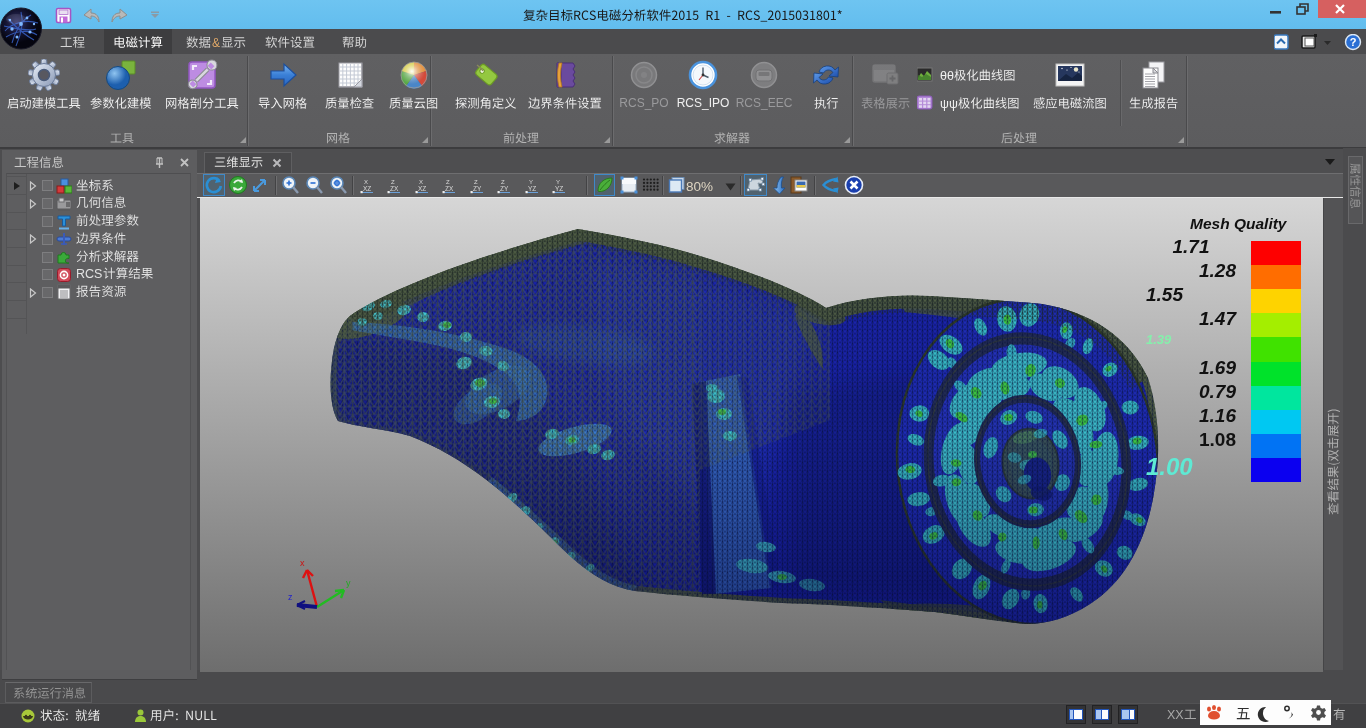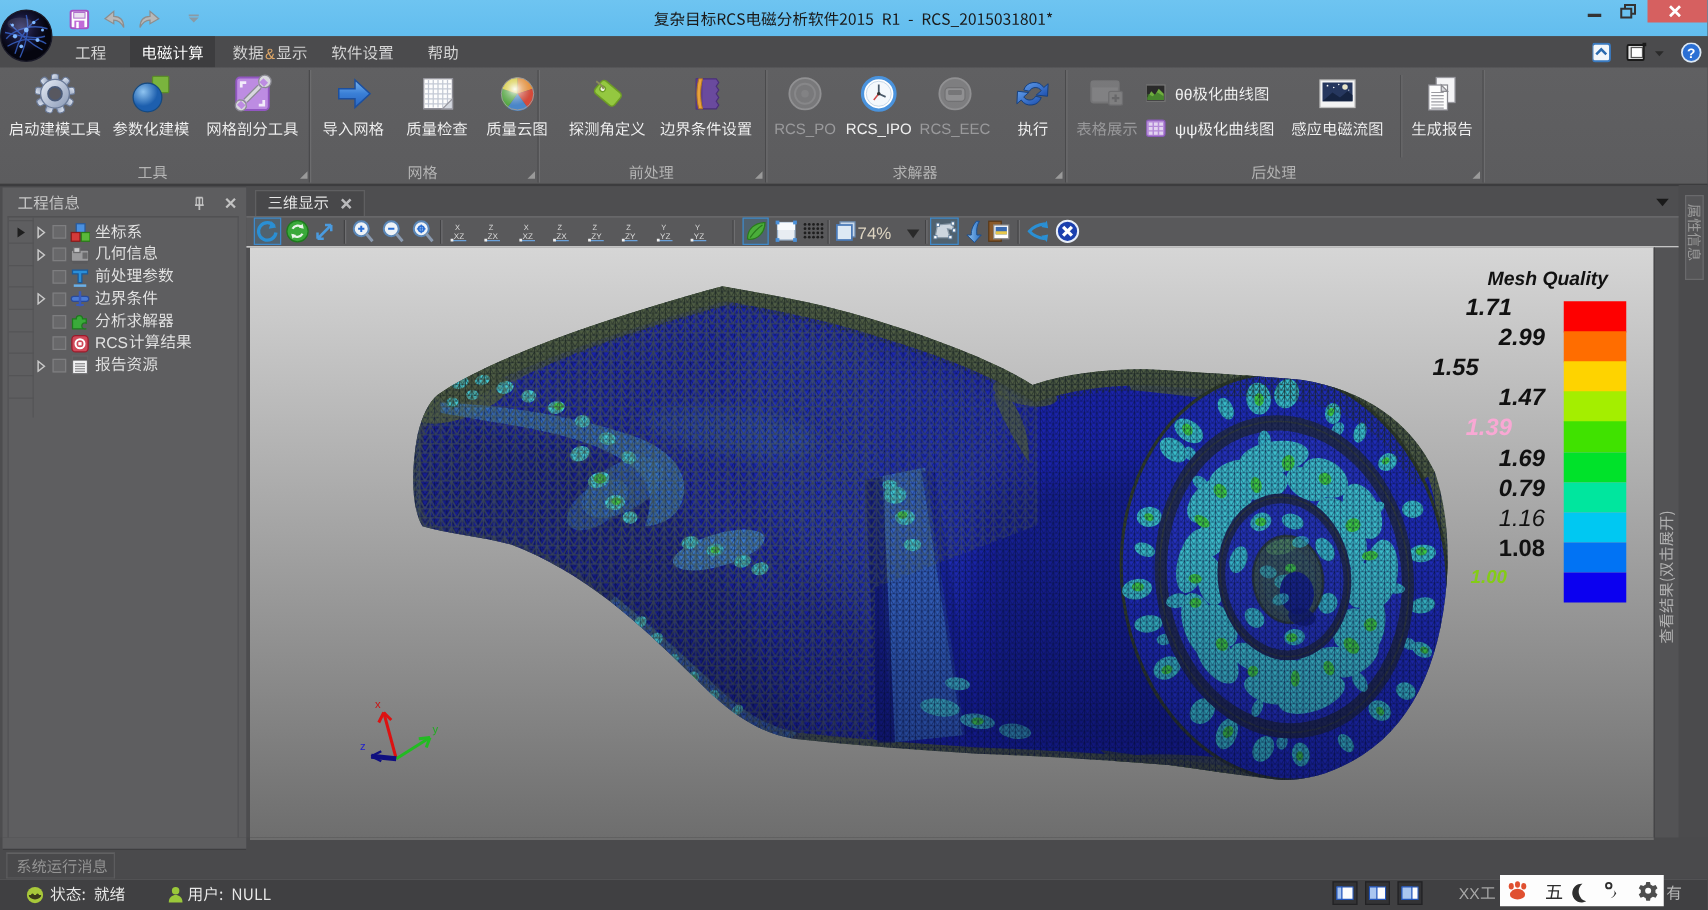--- a/index.html
+++ b/index.html
@@ -654,21 +654,21 @@
     <circle cx="16.6" cy="6.9" r="1.1" fill="#1e1e1e"></circle>
     <circle cx="16.6" cy="10.3" r="1.1" fill="#1e1e1e"></circle>
     <circle cx="16.6" cy="13.7" r="1.1" fill="#1e1e1e"></circle>
   </svg>
 <div class="a" style="left:662px;top:176px;width:1px;height:19px;background:#434345"></div>
 <div class="a" style="left:663px;top:176px;width:1px;height:19px;background:#6e6e70"></div>
 <svg class="a" width="18" height="18" style="left:668px;top:176px" viewBox="0 0 18 18">
 <rect x="4" y="1.5" width="12" height="12" fill="#c8d8ea" stroke="#6a8ab0"></rect>
 <rect x="1.5" y="4" width="12" height="12" fill="#dde9f4" stroke="#4a7ab8" stroke-width="1.4"></rect>
   </svg>
-<div class="lat" style="left:686px;top:179px;font-size:13.5px;color:#ded5c2">74%</div>
+<div class="lat" style="left:686px;top:179px;font-size:13.5px;color:#ded5c2">80%</div>
 <svg class="a" width="11" height="8" style="left:725px;top:183px" viewBox="0 0 11 8">
     <path d="M0.5 0.5 h10 l-5 7 z" fill="#2a2a2a"></path>
   </svg>
 <div class="a" style="left:740px;top:176px;width:1px;height:19px;background:#434345"></div>
 <div class="a" style="left:741px;top:176px;width:1px;height:19px;background:#6e6e70"></div>
 <div class="a" style="left:744px;top:174px;width:23px;height:22px;background:#50626f;border:1px solid #3f89c9"></div>
 <svg class="a" width="21" height="20" style="left:745px;top:175px" viewBox="0 0 21 20">
 <path d="M3 15 L5 5 L17 4 L18 9 L13 8 L15 15 Z" fill="#cdd6de" stroke="#8a9aa8"></path>
 <g fill="#fff" stroke="#5a7a9a" stroke-width="0.7">
       <rect x="2" y="13.5" width="2.6" height="2.6"></rect>
@@ -1187,37 +1187,37 @@
       <path d="M297,605 l8,-4 M297,605 l8,4" stroke="#101080" stroke-width="2"></path>
 </g>
 <text x="300" y="566" font-size="9" fill="#cc1111" font-family="Liberation Sans">x</text>
 <text x="346" y="586" font-size="9" fill="#22aa22" font-family="Liberation Sans">y</text>
 <text x="288" y="600" font-size="9" fill="#2222cc" font-family="Liberation Sans">z</text>
   </svg>
 <div class="lat" style="left:1190px;top:215px;font-size:15.5px;font-weight:bold;font-style:italic;color:#111">Mesh Quality</div>
 <div class="a" style="left:1251px;top:241.0px;width:50px;height:24.6px;background:#fe0000"></div>
 <div class="lat" style="left:1146px;top:236.0px;width:90px;text-align:center;font-size:19px;font-weight:bold;font-style:italic;color:#111">1.71</div>
 <div class="a" style="left:1251px;top:265.1px;width:50px;height:24.6px;background:#ff6d00"></div>
-<div class="lat" style="left:1146px;top:260.1px;width:90px;text-align:right;font-size:19px;font-weight:bold;font-style:italic;color:#111">2.99</div>
+<div class="lat" style="left:1146px;top:260.1px;width:90px;text-align:right;font-size:19px;font-weight:bold;font-style:italic;color:#111">1.28</div>
 <div class="a" style="left:1251px;top:289.2px;width:50px;height:24.6px;background:#fed300"></div>
 <div class="lat" style="left:1146px;top:284.2px;width:90px;text-align:left;font-size:19px;font-weight:bold;font-style:italic;color:#111">1.55</div>
 <div class="a" style="left:1251px;top:313.3px;width:50px;height:24.6px;background:#a4ee00"></div>
 <div class="lat" style="left:1146px;top:308.3px;width:90px;text-align:right;font-size:19px;font-weight:bold;font-style:italic;color:#111">1.47</div>
 <div class="a" style="left:1251px;top:337.4px;width:50px;height:24.6px;background:#40e200"></div>
-<div class="lat" style="left:1146px;top:332.4px;width:90px;text-align:center;font-size:19px;font-weight:bold;font-style:italic;color:#f9a8d4">1.39</div>
+<div class="lat" style="left:1146px;top:332.4px;width:90px;text-align:left;font-size:13px;font-weight:bold;font-style:italic;color:#86efac">1.39</div>
 <div class="a" style="left:1251px;top:361.5px;width:50px;height:24.6px;background:#00e22a"></div>
 <div class="lat" style="left:1146px;top:356.5px;width:90px;text-align:right;font-size:19px;font-weight:bold;font-style:italic;color:#111">1.69</div>
 <div class="a" style="left:1251px;top:385.6px;width:50px;height:24.6px;background:#00e69e"></div>
 <div class="lat" style="left:1146px;top:380.6px;width:90px;text-align:right;font-size:19px;font-weight:bold;font-style:italic;color:#111">0.79</div>
 <div class="a" style="left:1251px;top:409.7px;width:50px;height:24.6px;background:#00c8f2"></div>
-<div class="lat" style="left:1146px;top:404.7px;width:90px;text-align:right;font-size:19px;font-weight:normal;font-style:italic;color:#111">1.16</div>
+<div class="lat" style="left:1146px;top:404.7px;width:90px;text-align:right;font-size:19px;font-weight:bold;font-style:italic;color:#111">1.16</div>
 <div class="a" style="left:1251px;top:433.8px;width:50px;height:24.6px;background:#0173f4"></div>
 <div class="lat" style="left:1146px;top:428.8px;width:90px;text-align:right;font-size:19px;font-weight:bold;color:#111">1.08</div>
 <div class="a" style="left:1251px;top:457.9px;width:50px;height:24.6px;background:#0b00f0"></div>
-<div class="lat" style="left:1146px;top:452.9px;width:90px;text-align:center;font-size:15px;font-weight:bold;font-style:italic;color:#84cc16">1.00</div>
+<div class="lat" style="left:1146px;top:452.9px;width:90px;text-align:left;font-size:24px;font-weight:bold;font-style:italic;color:#5eead4">1.00</div>
 <svg width="0" height="0" style="position:absolute">
     <defs>
       <path id="u590D" d="M288 442H753V374H288ZM288 559H753V493H288ZM213 614V319H325C268 243 180 173 93 127C109 115 135 90 147 78C187 102 229 132 269 166C311 123 362 85 422 54C301 18 165 -3 33 -13C45 -30 58 -61 62 -80C214 -65 372 -36 508 15C628 -32 769 -60 920 -72C930 -53 947 -23 963 -6C830 2 705 21 596 52C688 97 766 155 818 228L771 259L759 255H358C375 275 391 296 405 317L399 319H831V614ZM267 840C220 741 134 649 48 590C63 576 86 545 96 530C148 570 201 622 246 680H902V743H292C308 768 323 793 335 819ZM700 197C650 151 583 113 505 83C430 113 367 151 320 197Z"></path>
       <path id="u6742" d="M263 211C218 139 141 71 64 28C82 15 111 -12 125 -26C201 25 286 105 338 188ZM637 179C708 121 791 37 830 -17L896 21C855 76 769 157 700 213ZM386 840C381 798 375 759 366 722H102V650H342C299 555 218 483 47 441C62 426 82 398 89 379C287 433 377 526 422 650H647V508C647 432 669 411 746 411C762 411 842 411 858 411C924 411 945 441 952 567C932 572 900 584 885 596C882 494 877 481 850 481C833 481 769 481 755 481C727 481 722 485 722 509V722H443C452 759 457 799 462 840ZM70 337V266H456V11C456 -2 451 -6 435 -7C419 -8 364 -8 307 -6C317 -27 329 -57 333 -78C411 -78 462 -77 493 -66C525 -54 535 -33 535 10V266H926V337H535V430H456V337Z"></path>
       <path id="u76EE" d="M233 470H759V305H233ZM233 542V704H759V542ZM233 233H759V67H233ZM158 778V-74H233V-6H759V-74H837V778Z"></path>
       <path id="u6807" d="M466 764V693H902V764ZM779 325C826 225 873 95 888 16L957 41C940 120 892 247 843 345ZM491 342C465 236 420 129 364 57C381 49 411 28 425 18C479 94 529 211 560 327ZM422 525V454H636V18C636 5 632 1 617 0C604 0 557 -1 505 1C515 -22 526 -54 529 -76C599 -76 645 -74 674 -62C703 -49 712 -26 712 17V454H956V525ZM202 840V628H49V558H186C153 434 88 290 24 215C38 196 58 165 66 145C116 209 165 314 202 422V-79H277V444C311 395 351 333 368 301L412 360C392 388 306 498 277 531V558H408V628H277V840Z"></path>
       <path id="u0052" d="M193 385V658H316C431 658 494 624 494 528C494 432 431 385 316 385ZM503 0H607L421 321C520 345 586 413 586 528C586 680 479 733 330 733H101V0H193V311H325Z"></path>
       <path id="u0043" d="M377 -13C472 -13 544 25 602 92L551 151C504 99 451 68 381 68C241 68 153 184 153 369C153 552 246 665 384 665C447 665 495 637 534 596L584 656C542 703 472 746 383 746C197 746 58 603 58 366C58 128 194 -13 377 -13Z"></path>
       <path id="u0053" d="M304 -13C457 -13 553 79 553 195C553 304 487 354 402 391L298 436C241 460 176 487 176 559C176 624 230 665 313 665C381 665 435 639 480 597L528 656C477 709 400 746 313 746C180 746 82 665 82 552C82 445 163 393 231 364L336 318C406 287 459 263 459 187C459 116 402 68 305 68C229 68 155 104 103 159L48 95C111 29 200 -13 304 -13Z"></path>
       <path id="u7535" d="M452 408V264H204V408ZM531 408H788V264H531ZM452 478H204V621H452ZM531 478V621H788V478ZM126 695V129H204V191H452V85C452 -32 485 -63 597 -63C622 -63 791 -63 818 -63C925 -63 949 -10 962 142C939 148 907 162 887 176C880 46 870 13 814 13C778 13 632 13 602 13C542 13 531 25 531 83V191H865V695H531V838H452V695Z"></path>

